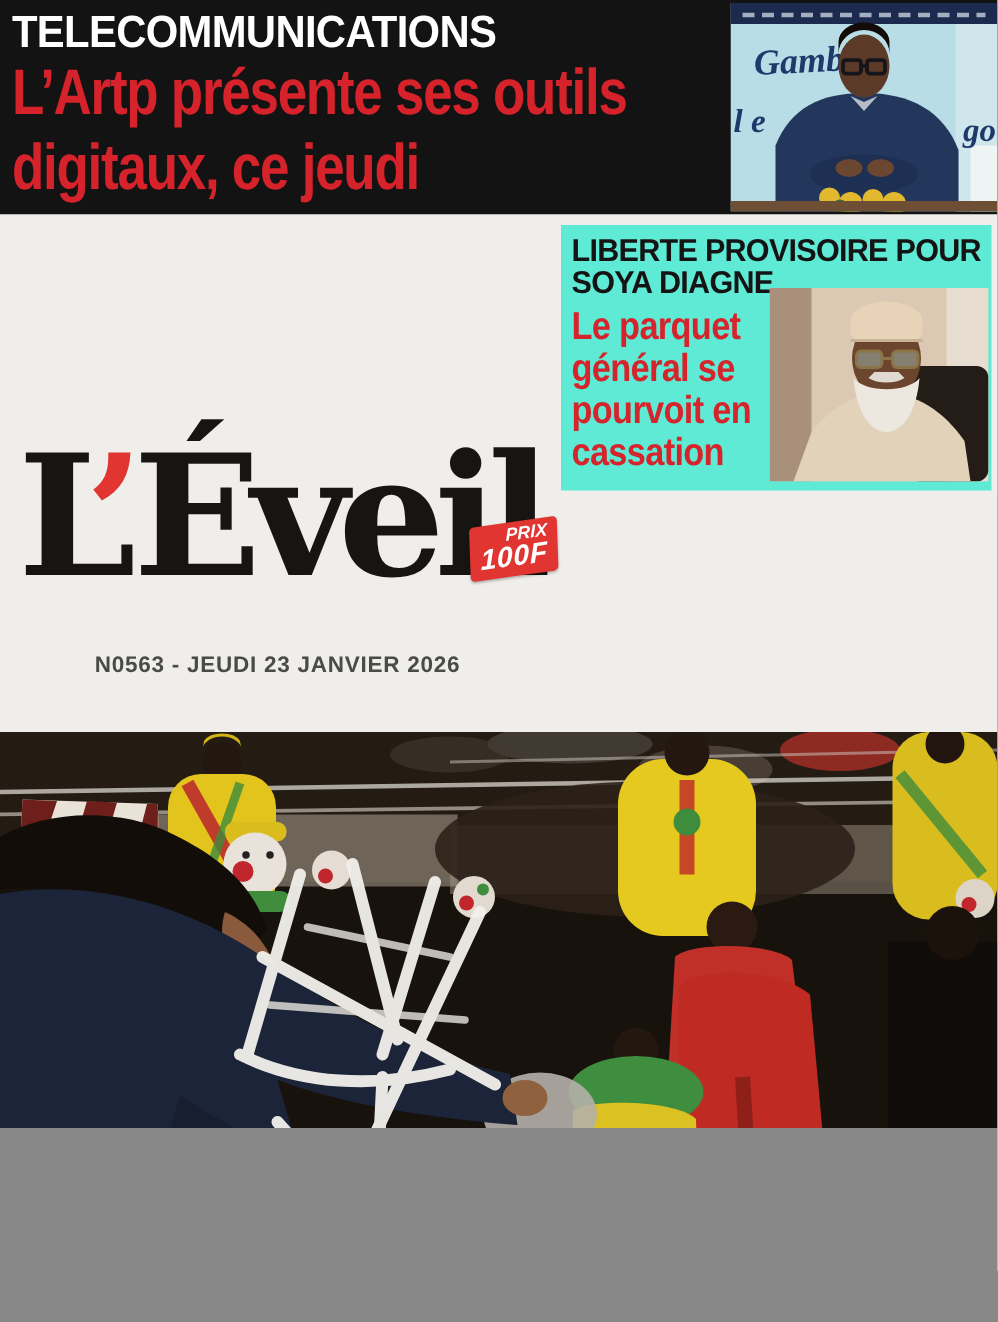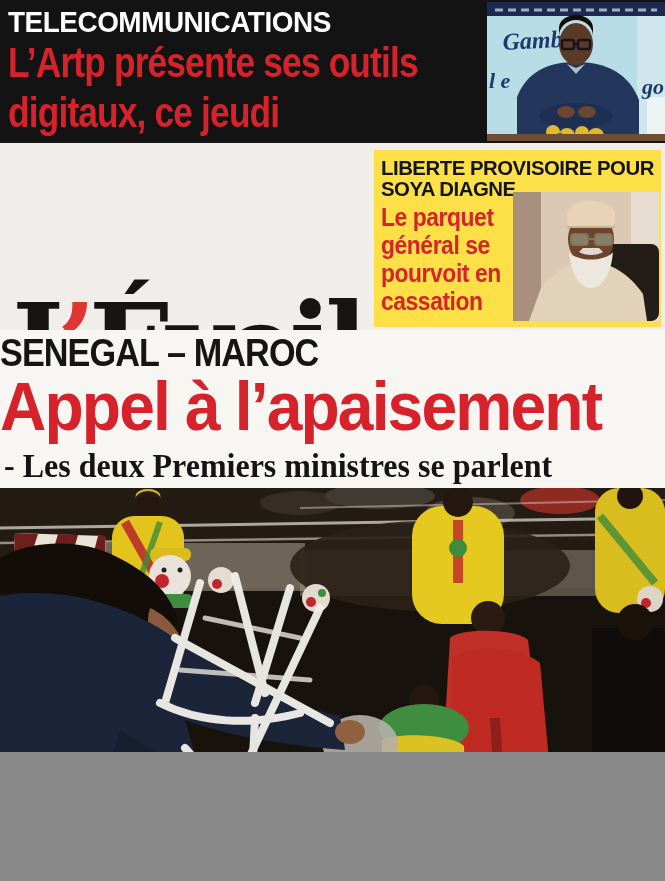--- a/index.html
+++ b/index.html
@@ -28,21 +28,21 @@
   #logo .apos{color:#e03530;}
   #price-badge{left:313px;top:205px;background:#e03530;color:#fff;
     transform:rotate(-8deg) skewX(-6deg);padding:2px 7px 3px 7px;border-radius:3px;
     text-align:center;line-height:1;box-shadow:0 1px 2px rgba(0,0,0,.3);}
   #price-badge .p1{font-size:12px;font-weight:800;font-style:italic;display:block;text-align:right;}
   #price-badge .p2{font-size:19px;font-weight:800;font-style:italic;display:block;letter-spacing:.5px;}
   #issue-line{left:0;top:292px;width:370px;text-align:center;font-size:15px;
     font-weight:bold;color:#4a4a4a;letter-spacing:.5px;}
 
   
-  #side-box{left:374px;top:150px;width:287px;height:177px;background:#fde047;}
+  #side-box{left:374px;top:150px;width:287px;height:177px;background:#5eead4;}
   .side-kicker{left:7px;color:#141414;font-size:21px;font-weight:800;
     letter-spacing:-.5px;transform:scaleX(.97);}
   #side-k1{top:6px;}
   #side-k2{top:27px;}
   .side-head{left:7px;color:#d5242c;font-size:26px;font-weight:800;
     transform:scaleX(.88);letter-spacing:-.5px;}
   #side-h1{top:52px;}
   #side-h2{top:80px;}
   #side-h3{top:108px;}
   #side-h4{top:136px;}
@@ -142,25 +142,20 @@
           <rect x="58" y="42" width="17" height="11" rx="3"></rect>
           <rect x="82" y="42" width="17" height="11" rx="3"></rect>
           <path d="M75,47 L82,47" fill="none"></path>
         </g>
         <path d="M56,60 C58,84 68,96 78,96 C88,96 98,84 100,60 C92,70 64,70 56,60 Z" fill="#ece7df"></path>
         <path d="M66,60 C72,64 84,64 90,60 L86,56 L70,56 Z" fill="#e0dad0"></path>
       </svg>
     </div>
   </div>
 
-  <div id="main-sec" class="abs">
-    <span id="main-kicker" class="abs cond">SENEGAL – MAROC</span>
-    <span id="main-headline" class="abs cond">Appel à l’apaisement</span>
-    <span id="main-subhead" class="abs cond">- Les deux Premiers ministres se parlent</span>
-  </div>
 
   <div id="main-photo" class="abs">
     <svg viewBox="0 0 665 393" width="665" height="393" preserveAspectRatio="none">
       <rect width="665" height="393" fill="#18120d"></rect>
       <rect y="0" width="665" height="100" fill="#241b13"></rect>
 
       <ellipse cx="380" cy="8" rx="55" ry="13" fill="#555048" opacity=".6"></ellipse>
       <ellipse cx="470" cy="25" rx="45" ry="16" fill="#6b6257" opacity=".5"></ellipse>
       <ellipse cx="560" cy="12" rx="40" ry="14" fill="#a83028" opacity=".8"></ellipse>
       <ellipse cx="640" cy="30" rx="30" ry="18" fill="#c89b20" opacity=".7"></ellipse>

